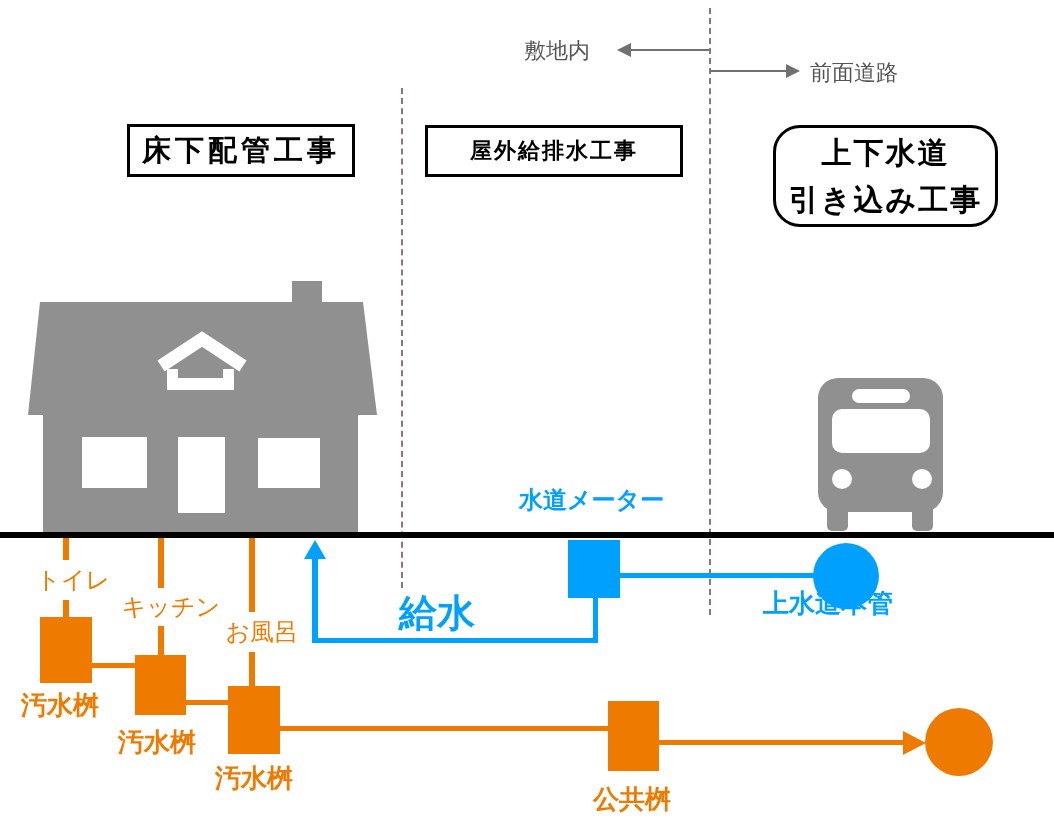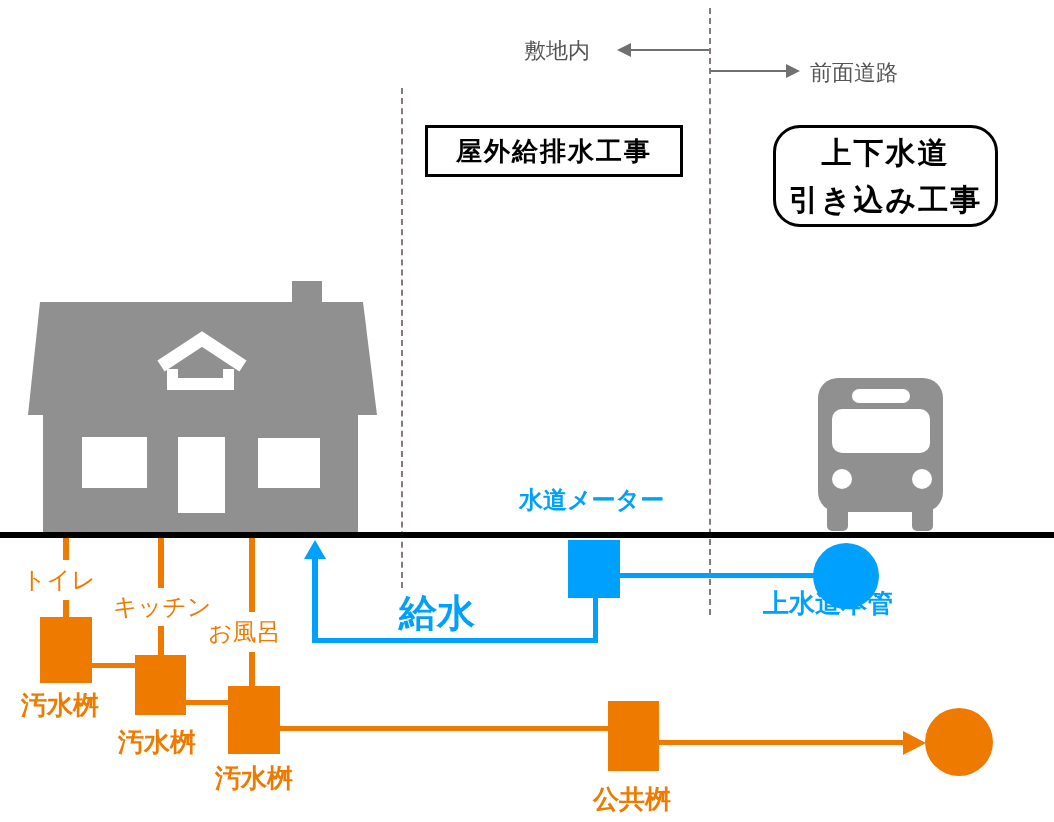--- a/index.html
+++ b/index.html
@@ -31,21 +31,21 @@
     font-weight:bold;text-align:center;white-space:nowrap;box-sizing:border-box;
     background:transparent;
   }
   .bluebar{position:absolute;background:var(--supply-blue);}
   .orangebar{position:absolute;background:var(--drain-orange);}
   .bluebox{position:absolute;background:var(--supply-blue);}
   .orangebox{position:absolute;background:var(--drain-orange);}
   .bluecircle{position:absolute;background:var(--supply-blue);border-radius:50%;}
   .orangecircle{position:absolute;background:var(--drain-orange);border-radius:50%;}
   .chip{
-    position:absolute;background:var(--chip-white);display:flex;align-items:center;justify-content:flex-start;
+    position:absolute;background:var(--chip-white);display:flex;align-items:center;justify-content:flex-end;
     color:var(--drain-orange);font-size:24px;white-space:nowrap;z-index:4;
   }
   .olabel{position:absolute;color:var(--drain-orange);font-weight:bold;font-size:26px;white-space:nowrap;z-index:5;}
   .blabel{position:absolute;color:var(--supply-blue);font-weight:bold;white-space:nowrap;z-index:5;}
   .big{font-size:38px;}
 </style>
 </head>
 <body>
 
 <div id="stage">
@@ -54,21 +54,24 @@
   <div class="dash-v" style="left:709px;top:8px;height:607px;"></div>
 
   <div class="hline" style="left:630px;top:49px;width:79px;"></div>
   <div class="tri" style="left:617px;top:43px;border-top:7px solid transparent;border-bottom:7px solid transparent;border-right:14px solid var(--arrow-gray);"></div>
   <div class="annot" style="left:524px;top:36px;">敷地内</div>
 
   <div class="hline" style="left:710px;top:70px;width:76px;"></div>
   <div class="tri" style="left:786px;top:64px;border-top:7px solid transparent;border-bottom:7px solid transparent;border-left:14px solid var(--arrow-gray);"></div>
   <div class="annot" style="left:810px;top:58px;">前面道路</div>
 
-  <div class="title-box" style="left:425px;top:125px;width:258px;height:52px;font-size:26px;letter-spacing:2px;">
+  <div class="title-box" style="left:127px;top:124px;width:228px;height:53px;font-size:29px;letter-spacing:4px;">
+    <span>床下配管工事</span>
+  </div>
+  <div class="title-box" style="left:425px;top:125px;width:258px;height:52px;font-size:22px;letter-spacing:2px;">
     <span>屋外給排水工事</span>
   </div>
   <div class="title-box" style="left:773px;top:125px;width:225px;height:102px;font-size:30px;letter-spacing:2px;line-height:47px;border-radius:27px;">
     <span>上下水道</span>
     <span>引き込み工事</span>
   </div>
 
   <svg class="abs" style="left:0;top:275px;" width="390" height="260" viewBox="0 0 390 260">
     <rect x="292" y="6" width="30" height="24" fill="var(--structure-gray)"></rect>
     <polygon points="40,27 363,27 377,140 28,140" fill="var(--structure-gray)"></polygon>

